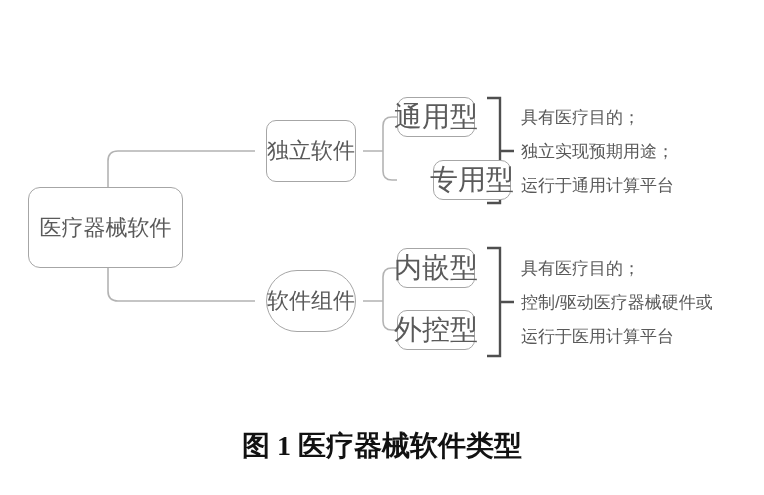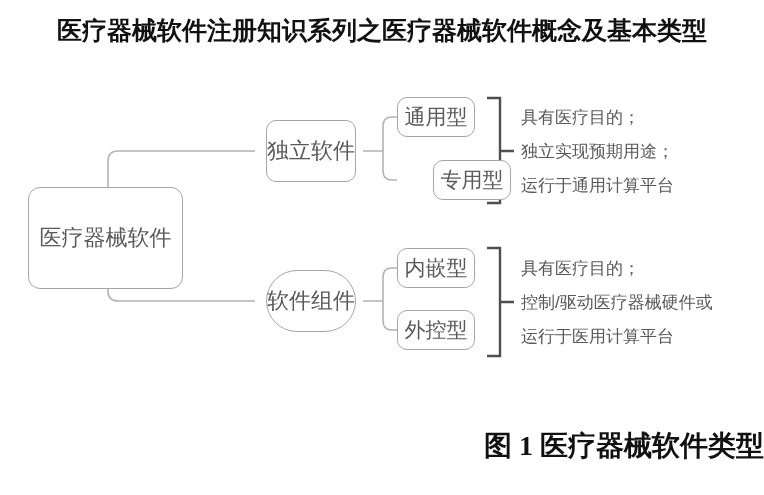--- a/index.html
+++ b/index.html
@@ -54,23 +54,23 @@
     position: absolute;
     border: 1.6px solid var(--box-border);
     border-radius: 10px;
     background: var(--background);
     display: flex;
     align-items: center;
     justify-content: center;
     color: var(--box-text);
     white-space: nowrap;
   }
-  .node-root   { left: 28px;  top: 187px; width: 155px; height: 102px; border-radius: 12px; font-size: 22px; }
+  .node-root   { left: 28px;  top: 187px; width: 155px; height: 81px; border-radius: 12px; font-size: 22px; }
   .node-branch { left: 266px; width: 90px; height: 62px; font-size: 22px; }
-  .node-leaf   { left: 397px; width: 78px;  height: 40px; font-size: 21px; }
+  .node-leaf   { left: 397px; width: 78px;  height: 40px; font-size: 28px; }
   .branch-1 { top: 120px; }
   .branch-2 { top: 270px; border-radius: 31px; }
   .leaf-general  { top: 97px; }
   .leaf-special  { top: 160px; margin-left: 36px; }
   .leaf-embedded { top: 248px; }
   .leaf-external { top: 310px; }
   .notes {
     position: absolute;
     left: 521px;
     color: var(--note-text);
@@ -78,35 +78,34 @@
     line-height: 34px;
     white-space: nowrap;
   }
   .notes-1 { top: 101px; }
   .notes-2 { top: 252px; }
   .caption {
     position: absolute;
     top: 429px;
     left: 0;
     width: 100%;
-    text-align: right;
+    text-align: center;
     font-family: "Liberation Serif", serif;
     font-weight: bold;
     font-size: 28px;
     line-height: 34px;
     color: var(--heading-text);
     white-space: nowrap;
   }
 </style>
 </head>
 <body>
 
 <div class="page">
 
-  <div class="title">医疗器械软件注册知识系列之医疗器械软件概念及基本类型</div>
 
   <svg class="lines-svg" viewBox="0 0 764 495" xmlns="http://www.w3.org/2000/svg" aria-hidden="true">
     <path class="connector" d="M108 187 V161 Q108 151 118 151 H255"></path>
     <path class="connector" d="M108 268 V291 Q108 301 118 301 H255"></path>
     <path class="connector" d="M363 151 H383 M383 151 V126 Q383 117 392 117 H397 M383 151 V171 Q383 180 392 180 H397"></path>
     <path class="connector" d="M363 301 H383 M383 301 V277 Q383 268 392 268 H397 M383 301 V321 Q383 330 392 330 H397"></path>
     <path class="bracket" d="M487 98 H500 V203 H487 M500 151 H514"></path>
     <path class="bracket" d="M487 248 H500 V356 H487 M500 302 H514"></path>
   </svg>
 

